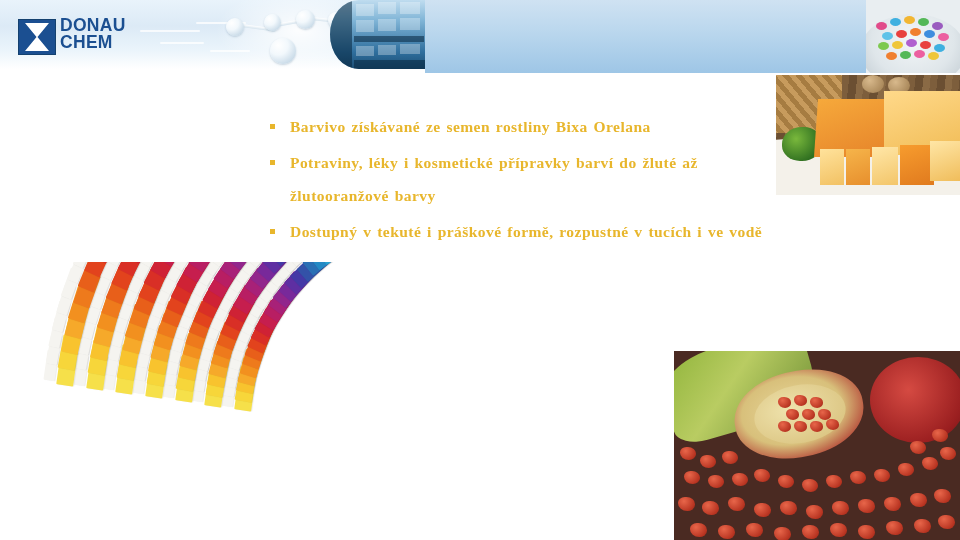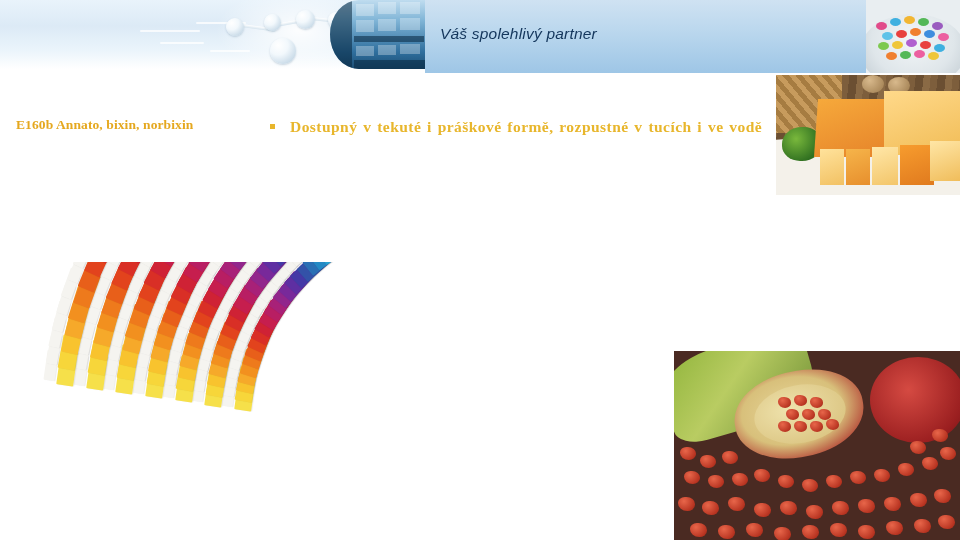--- a/index.html
+++ b/index.html
@@ -186,21 +186,20 @@
       <div class="bwin" style="left:48px;top:19px;width:18px;height:12px;"></div>
       <div class="bwin" style="left:70px;top:18px;width:20px;height:12px;"></div>
       <div class="bdark" style="left:24px;top:36px;width:70px;height:6px;"></div>
       <div class="bwin" style="left:26px;top:46px;width:18px;height:10px;"></div>
       <div class="bwin" style="left:48px;top:45px;width:18px;height:10px;"></div>
       <div class="bwin" style="left:70px;top:44px;width:20px;height:10px;"></div>
       <div class="bdark" style="left:24px;top:60px;width:72px;height:9px;"></div>
     </div>
 
     <div class="hdr-band"></div>
-    <div class="tagline">Váš spolehlivý partner</div>
 
     <div class="candies">
       <div class="cbowl"></div>
       <div class="cdot" style="left:10px;top:22px;width:11px;height:8px;background:#e14b8a;"></div>
       <div class="cdot" style="left:24px;top:18px;width:11px;height:8px;background:#3fb0e0;"></div>
       <div class="cdot" style="left:38px;top:16px;width:11px;height:8px;background:#f2b632;"></div>
       <div class="cdot" style="left:52px;top:18px;width:11px;height:8px;background:#54b858;"></div>
       <div class="cdot" style="left:66px;top:22px;width:11px;height:8px;background:#9a5bbf;"></div>
       <div class="cdot" style="left:16px;top:32px;width:11px;height:8px;background:#5fc2e8;"></div>
       <div class="cdot" style="left:30px;top:30px;width:11px;height:8px;background:#e8413f;"></div>
@@ -211,26 +210,36 @@
       <div class="cdot" style="left:26px;top:41px;width:11px;height:8px;background:#efc63a;"></div>
       <div class="cdot" style="left:40px;top:39px;width:11px;height:8px;background:#b05fcf;"></div>
       <div class="cdot" style="left:54px;top:41px;width:11px;height:8px;background:#e8413f;"></div>
       <div class="cdot" style="left:68px;top:44px;width:11px;height:8px;background:#3fb0e0;"></div>
       <div class="cdot" style="left:20px;top:52px;width:11px;height:8px;background:#f07f2f;"></div>
       <div class="cdot" style="left:34px;top:51px;width:11px;height:8px;background:#54b858;"></div>
       <div class="cdot" style="left:48px;top:50px;width:11px;height:8px;background:#ec5fa0;"></div>
       <div class="cdot" style="left:62px;top:52px;width:11px;height:8px;background:#efc63a;"></div>
     </div>
 
+    <div class="logo">
+      <div class="logo-mark">
+        <div class="hour"></div>
+      </div>
+      <div class="logo-text">
+        <div>DONAU</div>
+        <div>CHEM</div>
+      </div>
+    </div>
   </div>
 
-  <div class="sidelabel">E160b Annato, bixin, norbixin</div>
 
   <div class="content">
     <ul class="bullets">
+      <li>Barvivo získávané ze semen rostliny Bixa Orelana</li>
+      <li>Potraviny, léky i kosmetické přípravky barví do žluté až žlutooranžové barvy</li>
       <li>Dostupný v tekuté i práškové formě, rozpustné v tucích i ve vodě</li>
     </ul>
   </div>
 
   <div class="photo cheese">
     <div class="wood"></div>
     <div class="basket"></div>
     <div class="walnut" style="left:86px;top:0px;width:22px;height:18px;"></div>
     <div class="walnut" style="left:112px;top:2px;width:22px;height:17px;"></div>
     <div class="board"></div>

